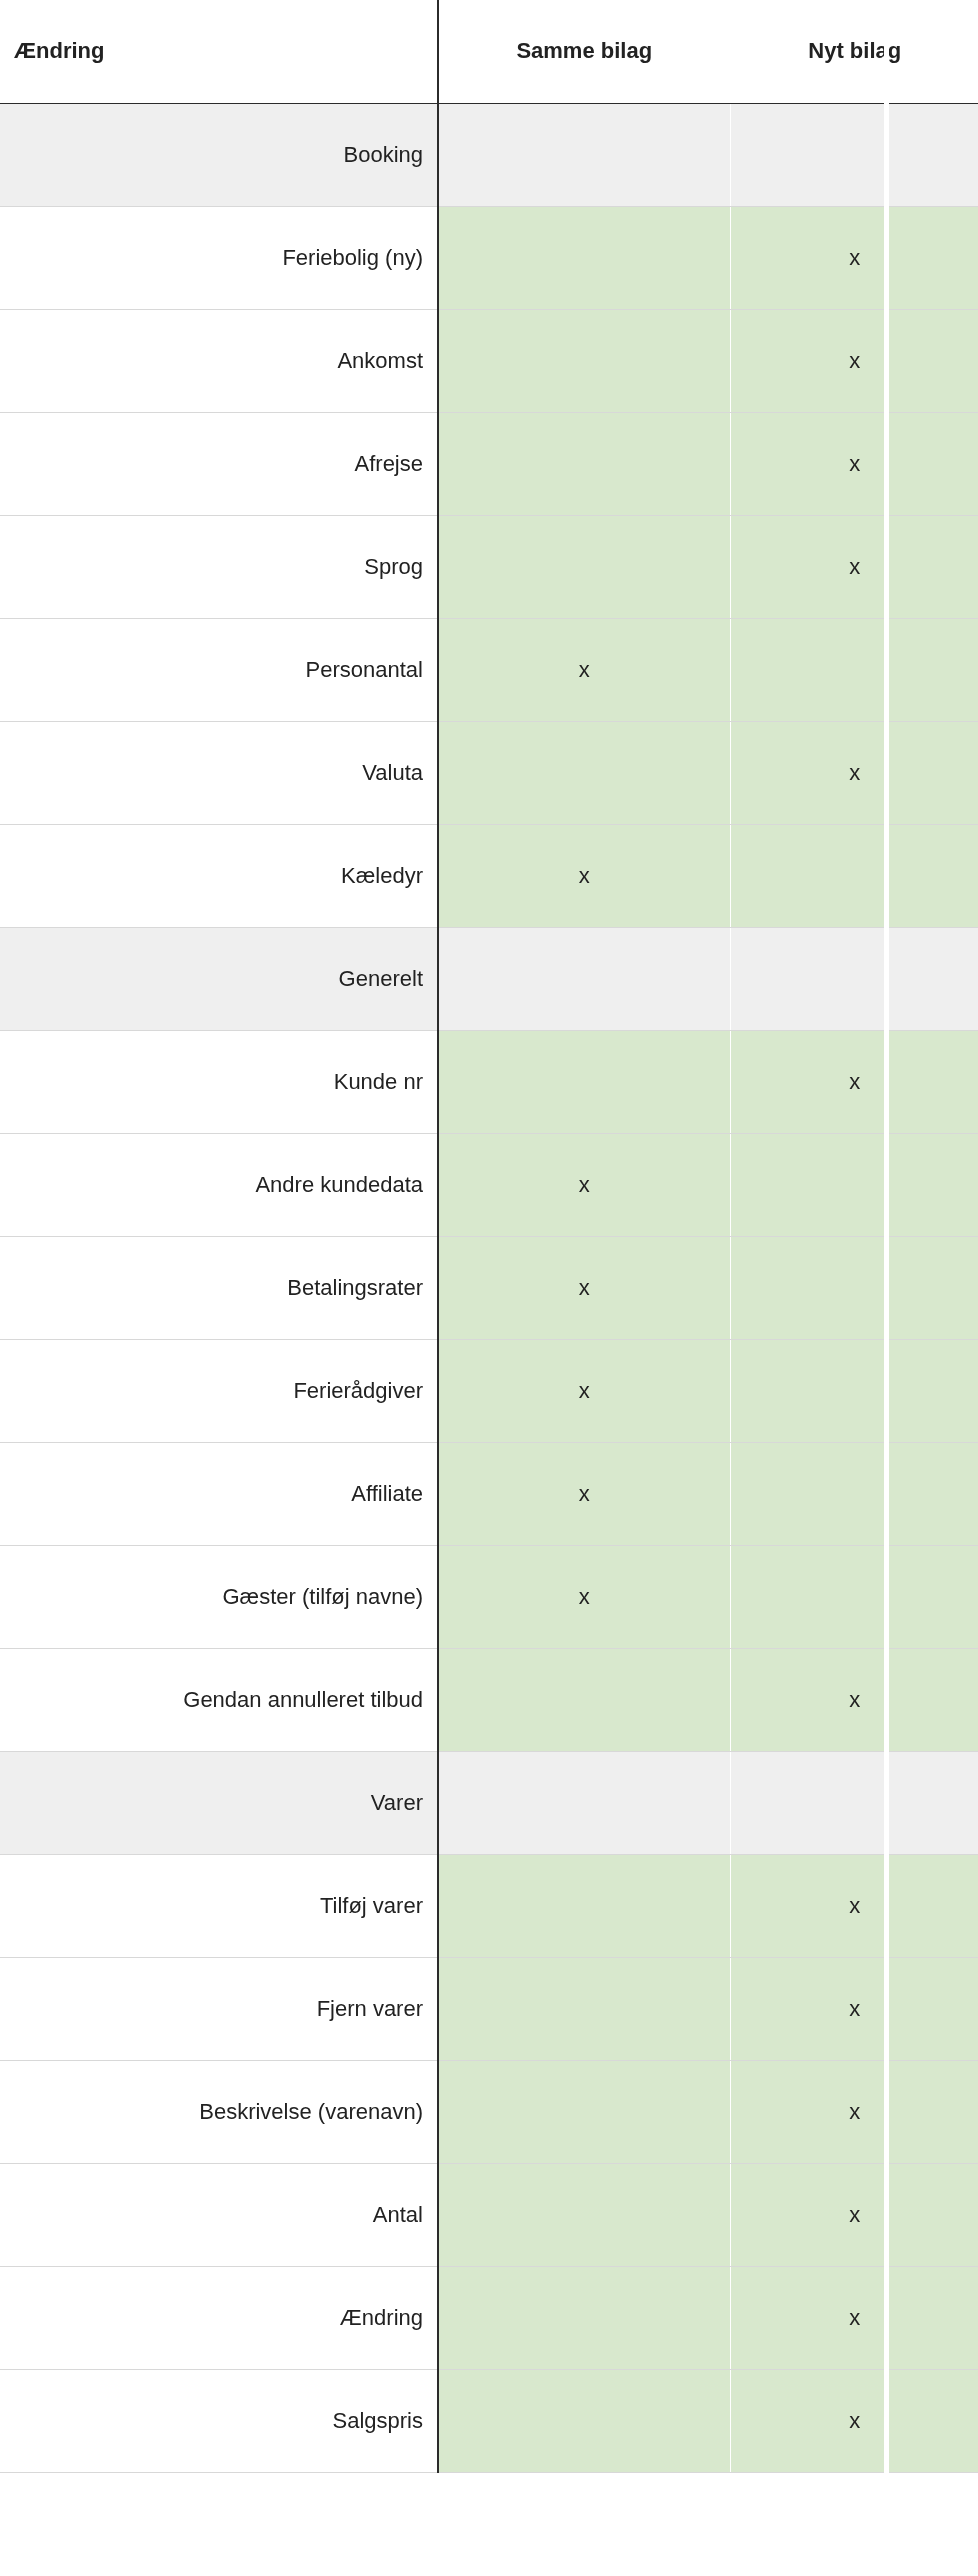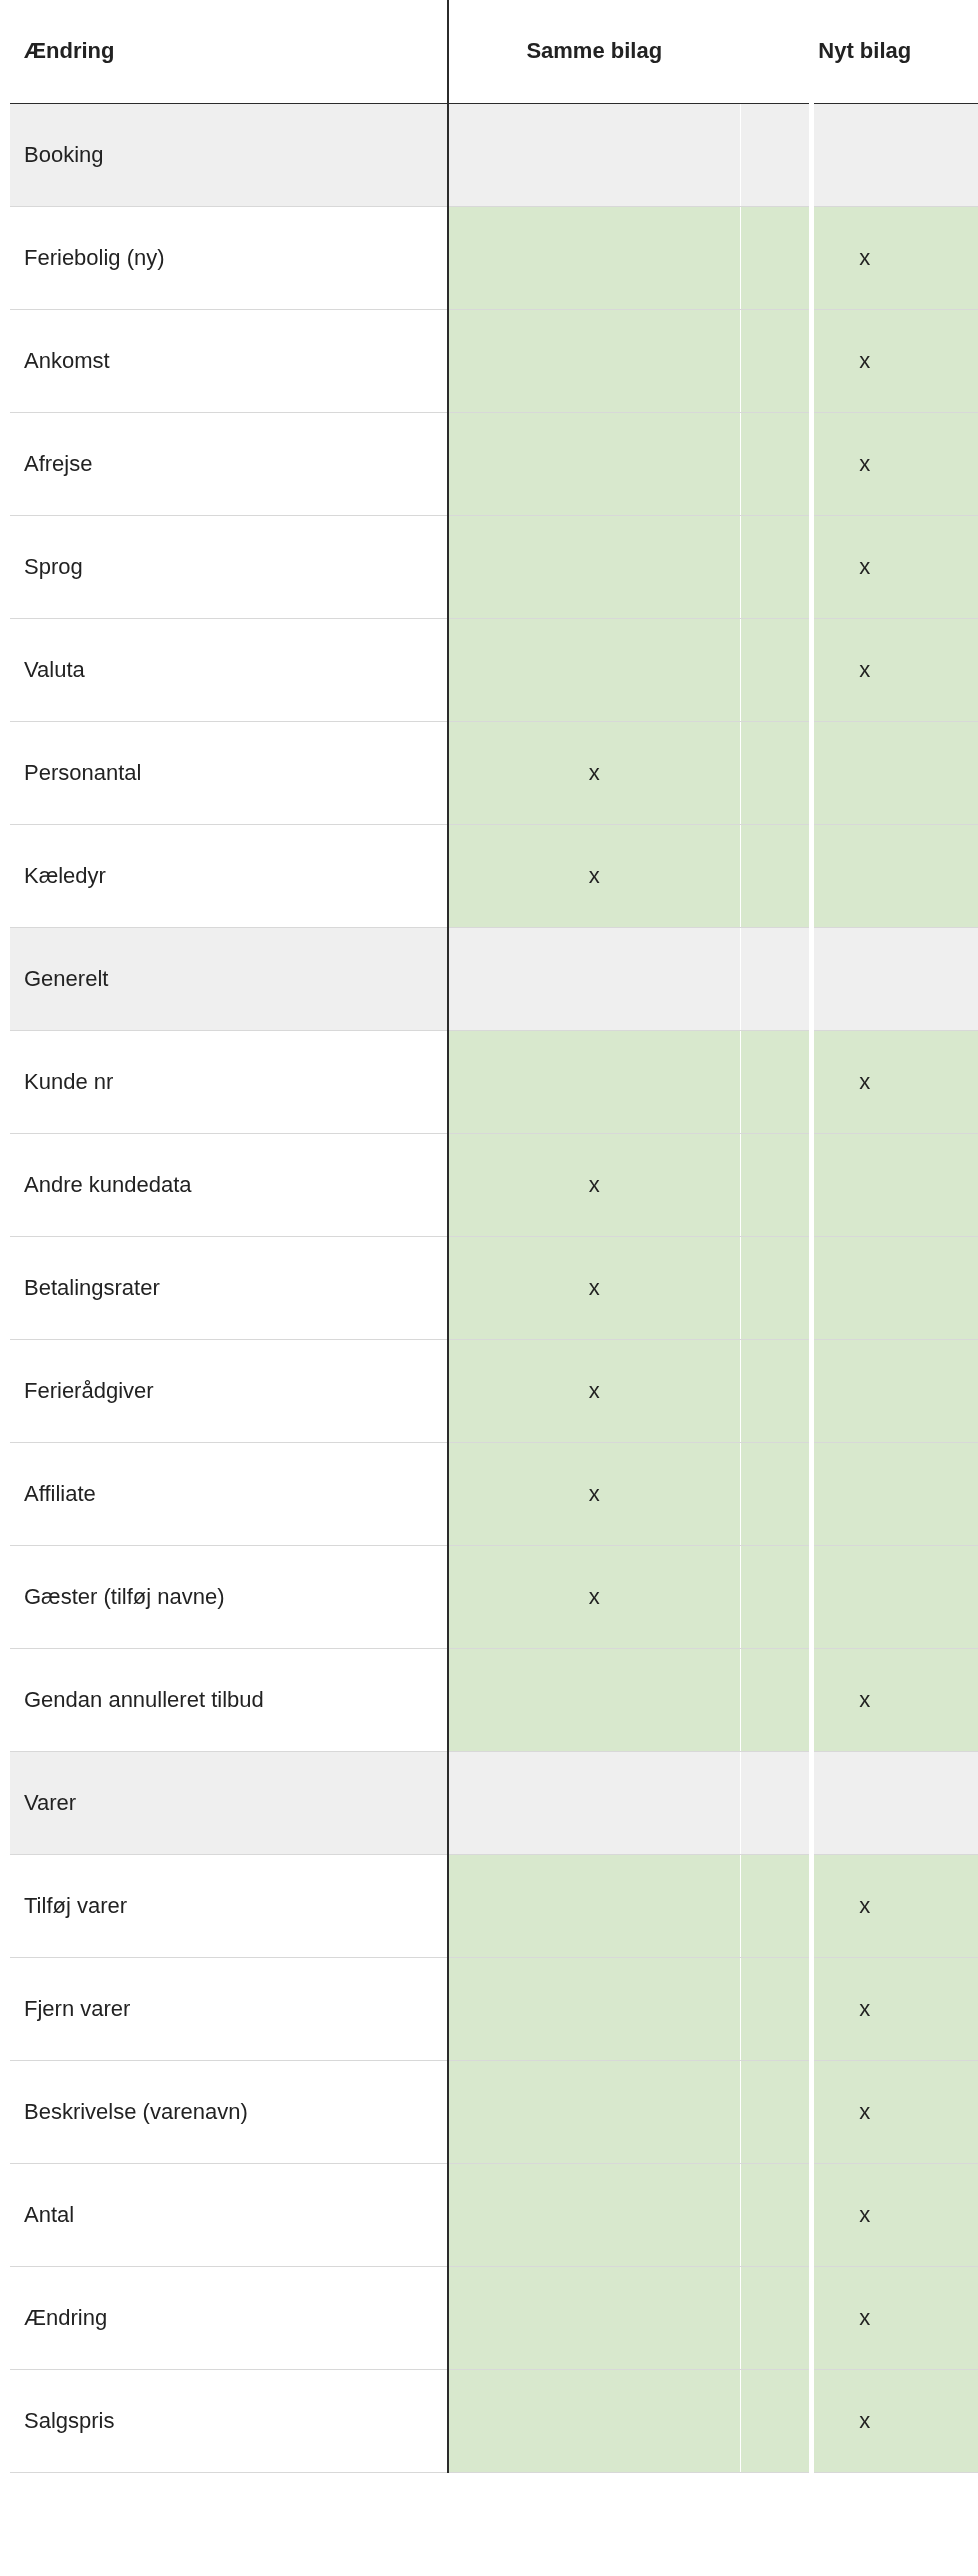--- a/index.html
+++ b/index.html
@@ -6,24 +6,23 @@
     margin: 0;
     padding: 0;
     background: #ffffff;
   }
   body {
     width: 979px;
     font-family: "Liberation Sans", sans-serif;
     color: #222222;
   }
   .page {
-    width: 804px;
+    width: 889px;
     position: relative;
     background: #ffffff;
-    padding-left: 10px;
   }
   table.matrix {
     border-collapse: collapse;
     width: 979px;
     table-layout: fixed;
   }
   table.matrix col.c-label { width: 438px; }
   table.matrix col.c-same  { width: 292px; }
   table.matrix col.c-new   { width: 249px; }
 
@@ -44,21 +43,21 @@
     background: #ffffff;
     border-bottom: 1.7px solid #2b2b2b;
   }
   tr.head th.mark-cell {
     text-align: center;
     background: #ffffff;
     border-bottom: 1.7px solid #2b2b2b;
   }
   
   td.label-cell, th.label-cell {
-    text-align: left;
+    text-align: right;
     border-bottom: 0.9px solid #d8d8d8;
     background: #ffffff;
   }
   
   td.mark-cell {
     text-align: center;
     border-bottom: 0.9px solid #d8d8d8;
     background: #d8e8cd;
   }
   
@@ -125,28 +124,28 @@
           <td class="label-cell">Afrejse</td>
           <td class="mark-cell same"></td>
           <td class="mark-cell new">x</td>
         </tr>
         <tr class="item">
           <td class="label-cell">Sprog</td>
           <td class="mark-cell same"></td>
           <td class="mark-cell new">x</td>
         </tr>
         <tr class="item">
+          <td class="label-cell">Personantal</td>
+          <td class="mark-cell same">x</td>
+          <td class="mark-cell new"></td>
+        </tr>
+        <tr class="item">
           <td class="label-cell">Valuta</td>
           <td class="mark-cell same"></td>
           <td class="mark-cell new">x</td>
-        </tr>
-        <tr class="item">
-          <td class="label-cell">Personantal</td>
-          <td class="mark-cell same">x</td>
-          <td class="mark-cell new"></td>
         </tr>
         <tr class="item">
           <td class="label-cell">Kæledyr</td>
           <td class="mark-cell same">x</td>
           <td class="mark-cell new"></td>
         </tr>
         <tr class="section">
           <td class="label-cell">Generelt</td>
           <td class="mark-cell same"></td>
           <td class="mark-cell new"></td>

